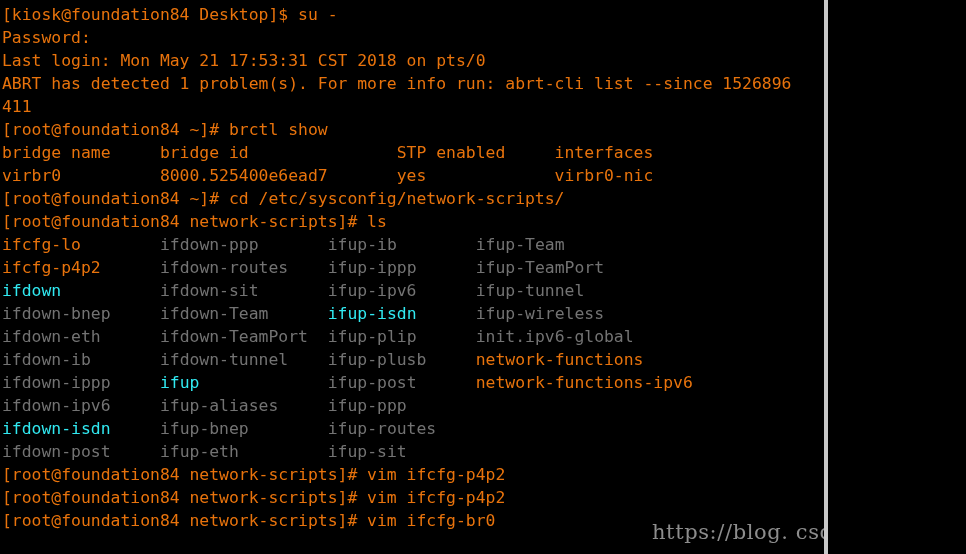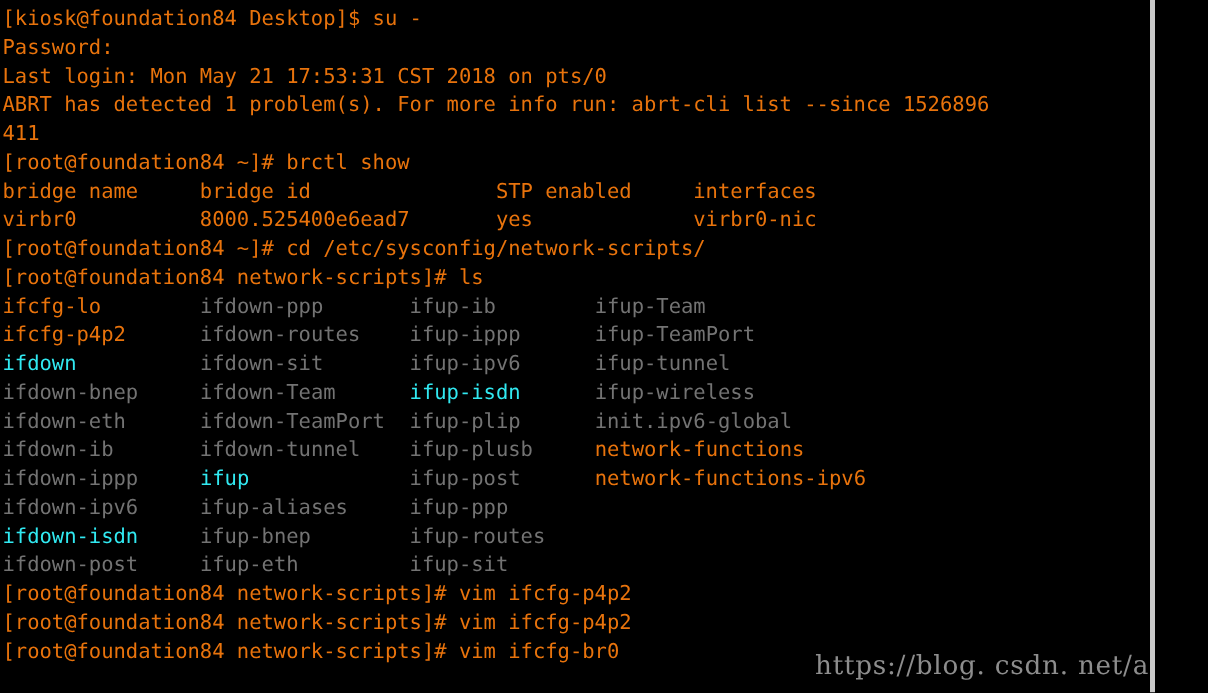--- a/index.html
+++ b/index.html
@@ -2,21 +2,21 @@
 <html><head>
 <meta charset="utf-8">
 <style>
   html, body {
     margin: 0;
     padding: 0;
     background: #000000;
   }
   #terminal {
     position: relative;
-    width: 924px;
+    width: 828px;
     height: 554px;
     background: #000000;
     overflow: hidden;
     box-sizing: border-box;
     border-right: 4px solid #c9c9c9;
   }
   .screen {
     position: absolute;
     top: 0;
     left: 0;

